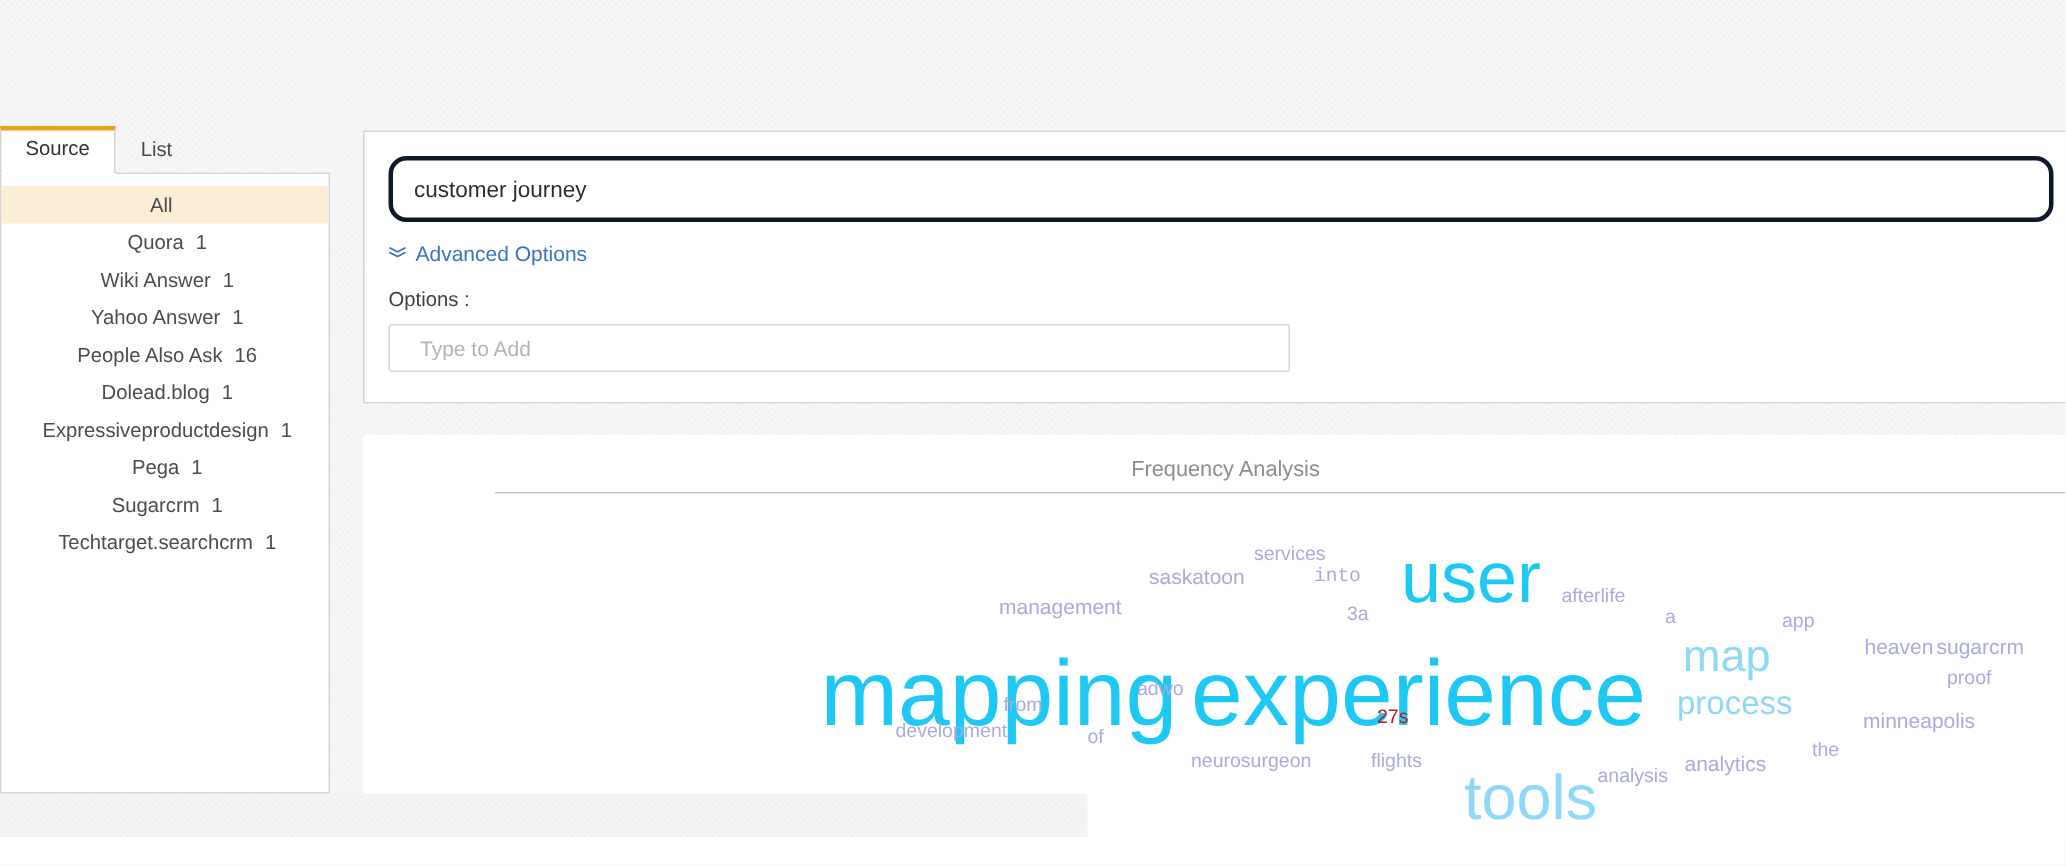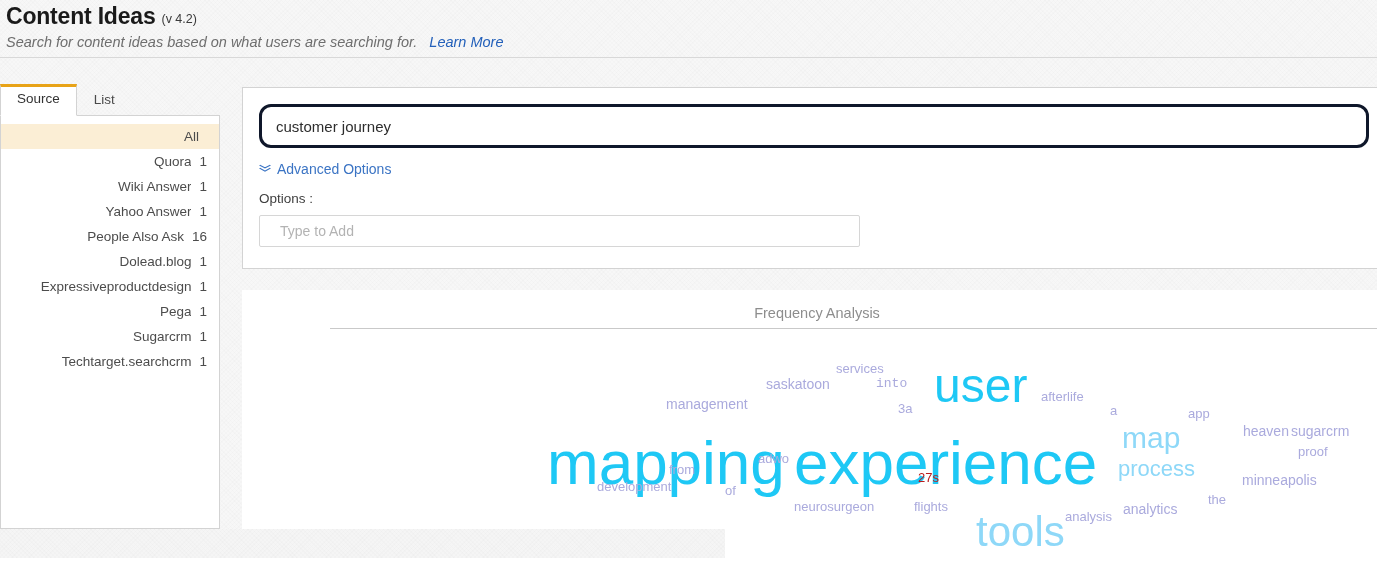--- a/index.html
+++ b/index.html
@@ -104,21 +104,21 @@
     background: #ffffff;
     border: 1px solid #d3d3d3;
     height: 414px;
     margin-top: 0px;
     padding: 8px 0 0 0;
     z-index: 1;
   }
   .source-list { list-style: none; margin: 0; padding: 0; }
   .source-item {
     display: flex;
-    justify-content: flex-end;
+    justify-content: center;
     align-items: center;
     font-size: 13.5px;
     color: #4c4c4c;
     padding: 4px 12px 4px 15px;
     height: 25px;
     cursor: pointer;
     line-height: 17px;
   }
   .source-item.selected {
     background: #fbeed5;
@@ -243,30 +243,20 @@
     width: 1377px;
     height: 19px;
     background: #ffffff;
   }
 </style>
 </head>
 <body>
 
 <div id="app">
 
-  <div class="page-header">
-    <div class="title-row">
-      <span class="app-title">Content Ideas</span>
-      <span class="app-version">(v 4.2)</span>
-    </div>
-    <div class="subtitle-row">
-      <span class="app-subtitle">Search for content ideas based on what users are searching for.</span>
-      <a class="learn-more" href="#">Learn More</a>
-    </div>
-  </div>
 
   <div class="sidebar">
     <div class="tabs">
       <div class="tab active">Source</div>
       <div class="tab">List</div>
     </div>
     <div class="tab-panel">
       <ul class="source-list" id="source-list">
           <li class="source-item selected">
             <span class="source-name">All</span>

